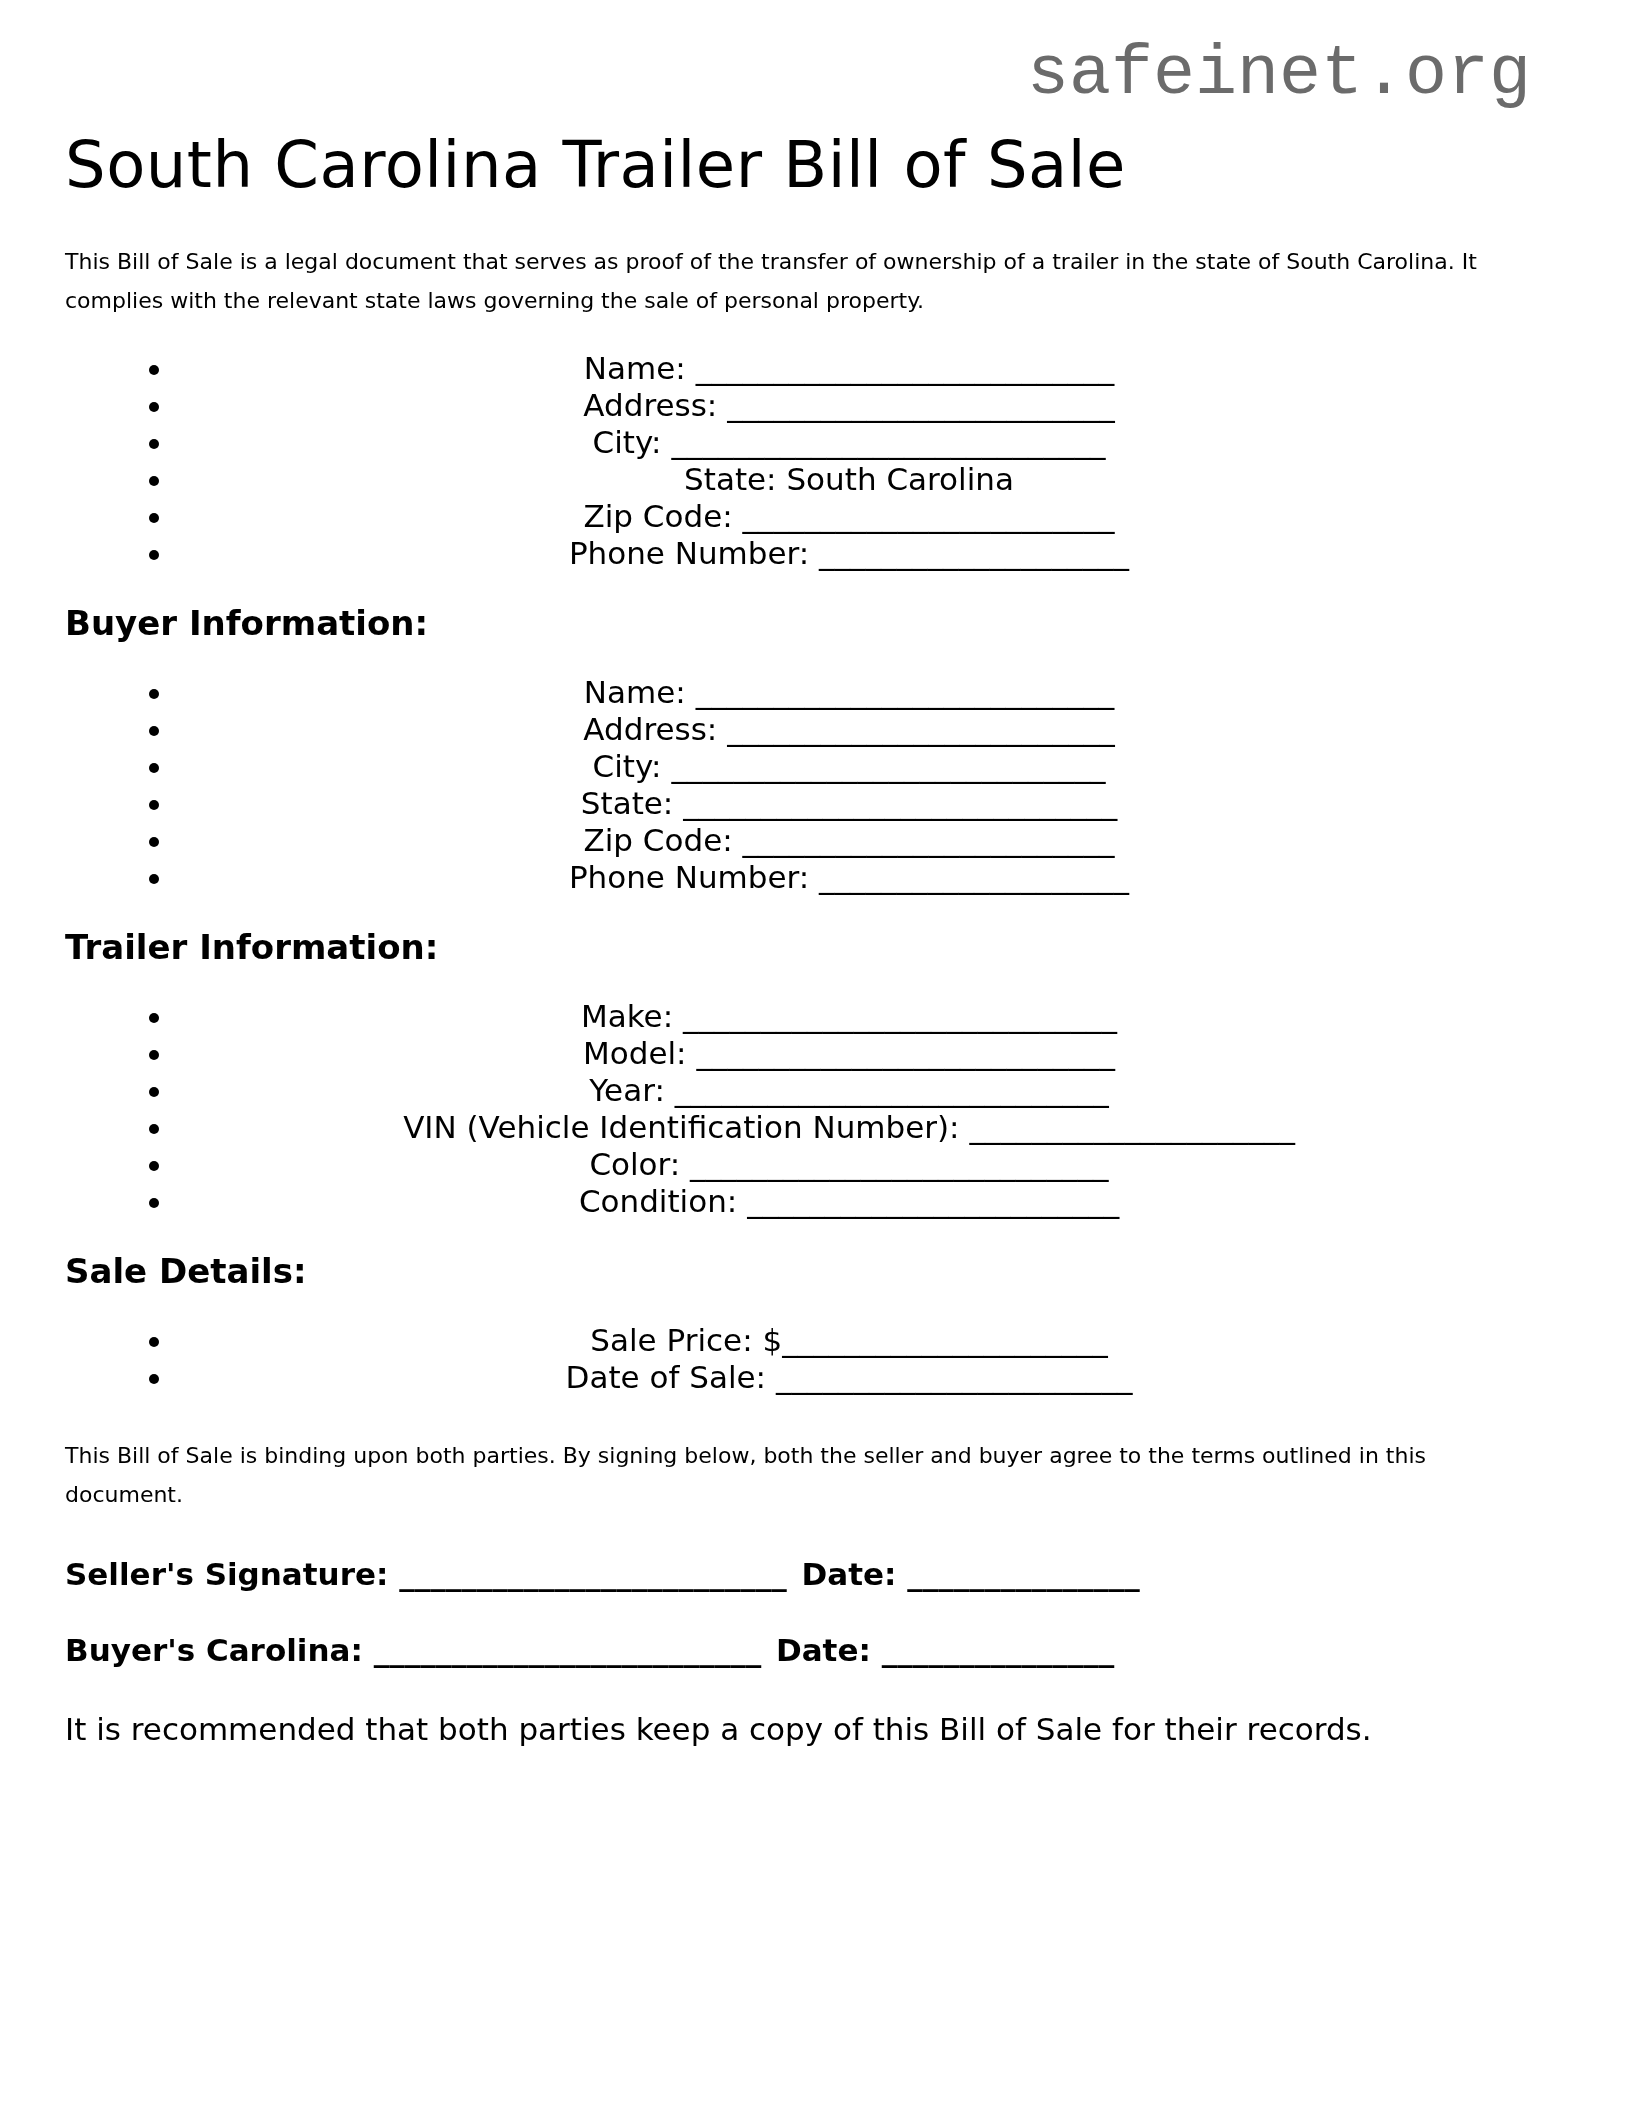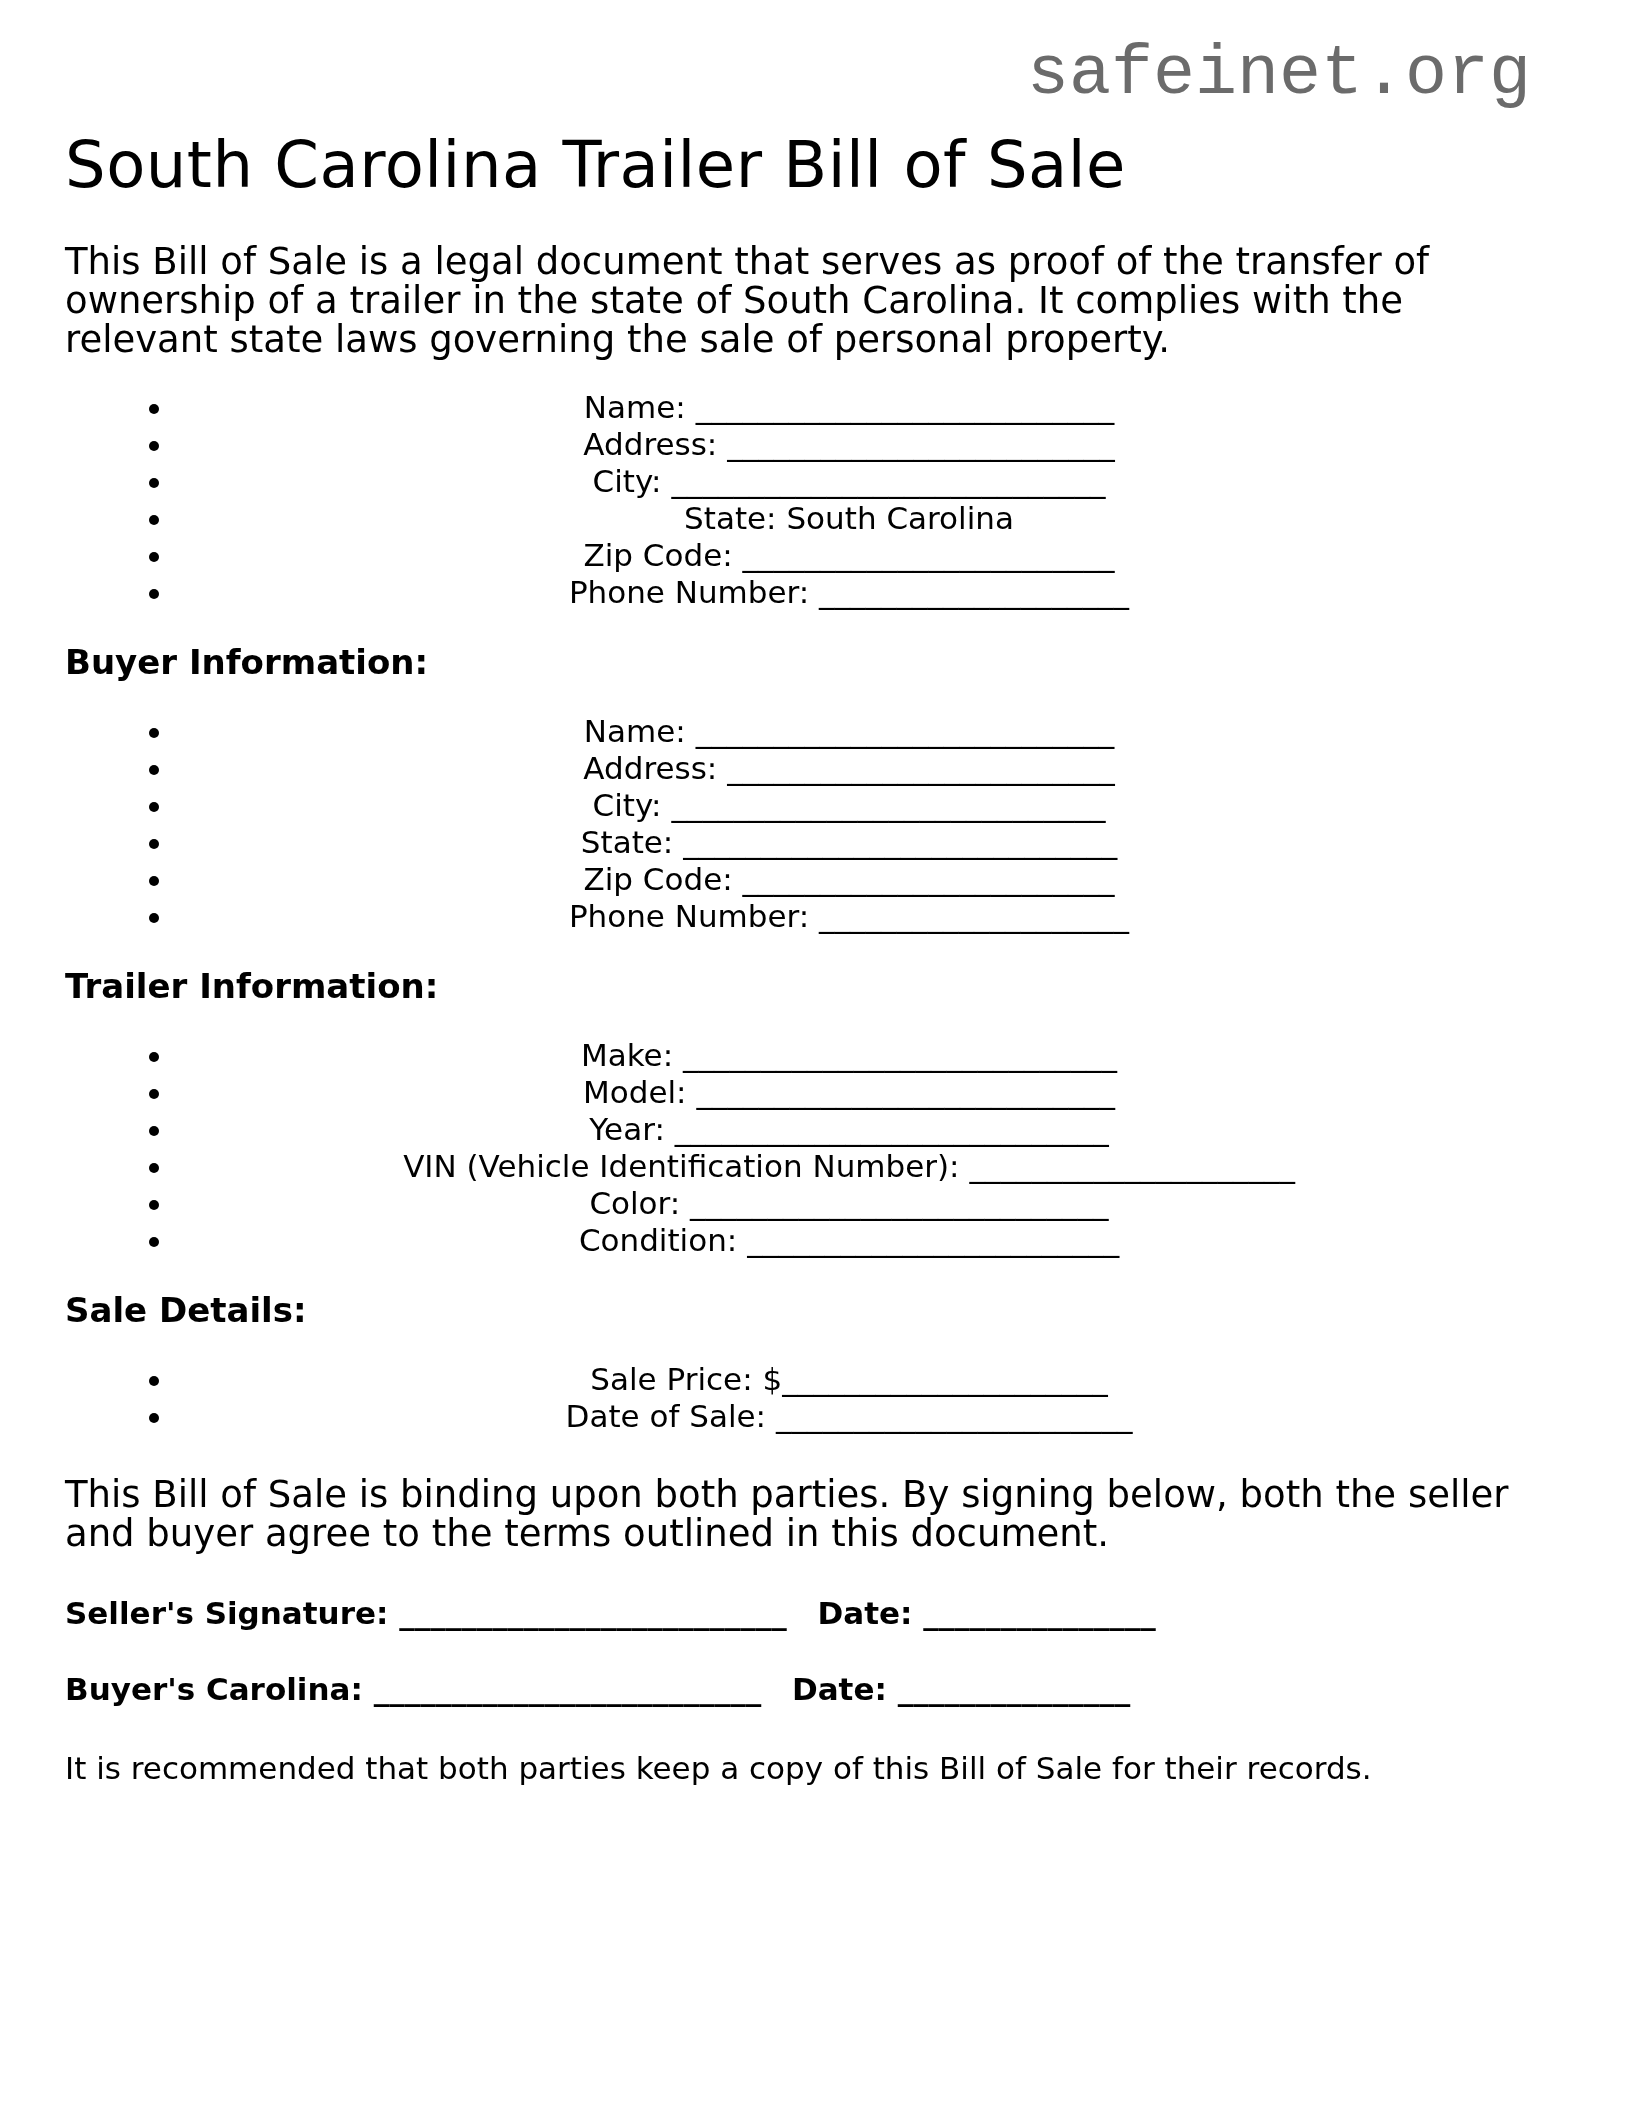--- a/index.html
+++ b/index.html
@@ -27,21 +27,21 @@
     white-space: nowrap;
   }
   h1.doc-title {
     font-size: 64px;
     line-height: 74px;
     letter-spacing: 0.5px;
     margin: 18px 0 0 0;
     font-weight: 400;
   }
   p.body-text {
-    font-size: 37px;
+    font-size: 22px;
     line-height: 39px;
     margin: 40px 0 0 0;
   }
   h2.section-heading {
     font-size: 34px;
     line-height: 42px;
     margin: 30px 0 0 0;
     font-weight: 700;
   }
   ul.field-list {
@@ -55,21 +55,21 @@
     text-align: center;
   }
   .blank-line { white-space: nowrap; }
   p.sig-row {
     font-size: 31px;
     line-height: 40px;
     margin: 40px 0 0 0;
     font-weight: 700;
   }
   p.sig-row + p.sig-row { margin-top: 36px; }
-  p.sig-row .date-label { margin-left: 20px; }
+  p.sig-row .date-label { margin-left: 4px; }
   p.footer-note {
     font-size: 31px;
     line-height: 39px;
     margin: 40px 0 0 0;
   }
 </style>
 </head>
 <body>
 
 <div class="page">

